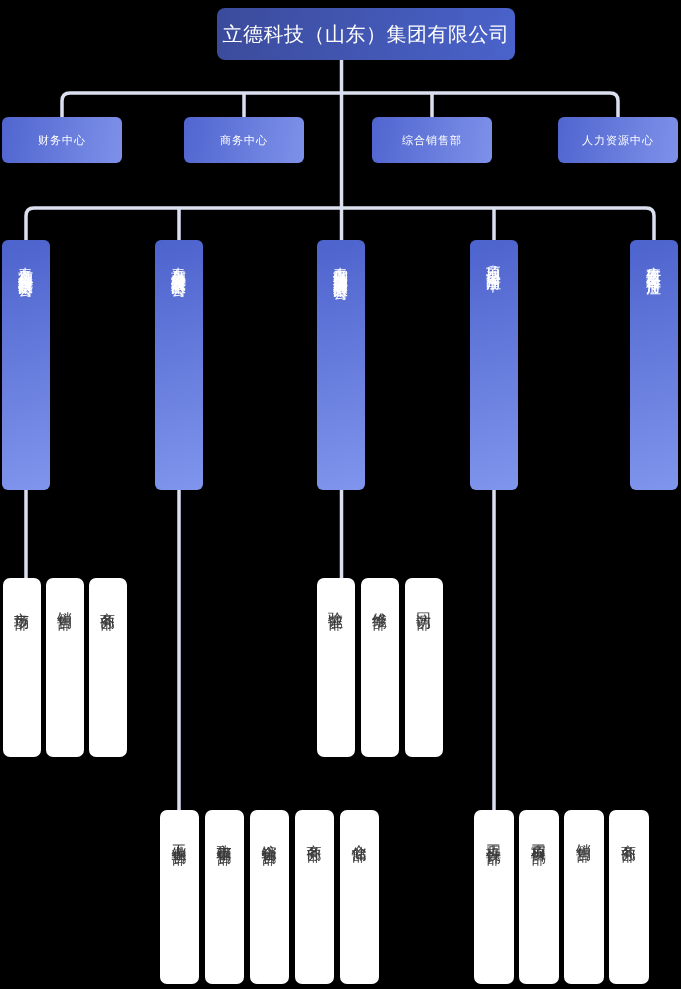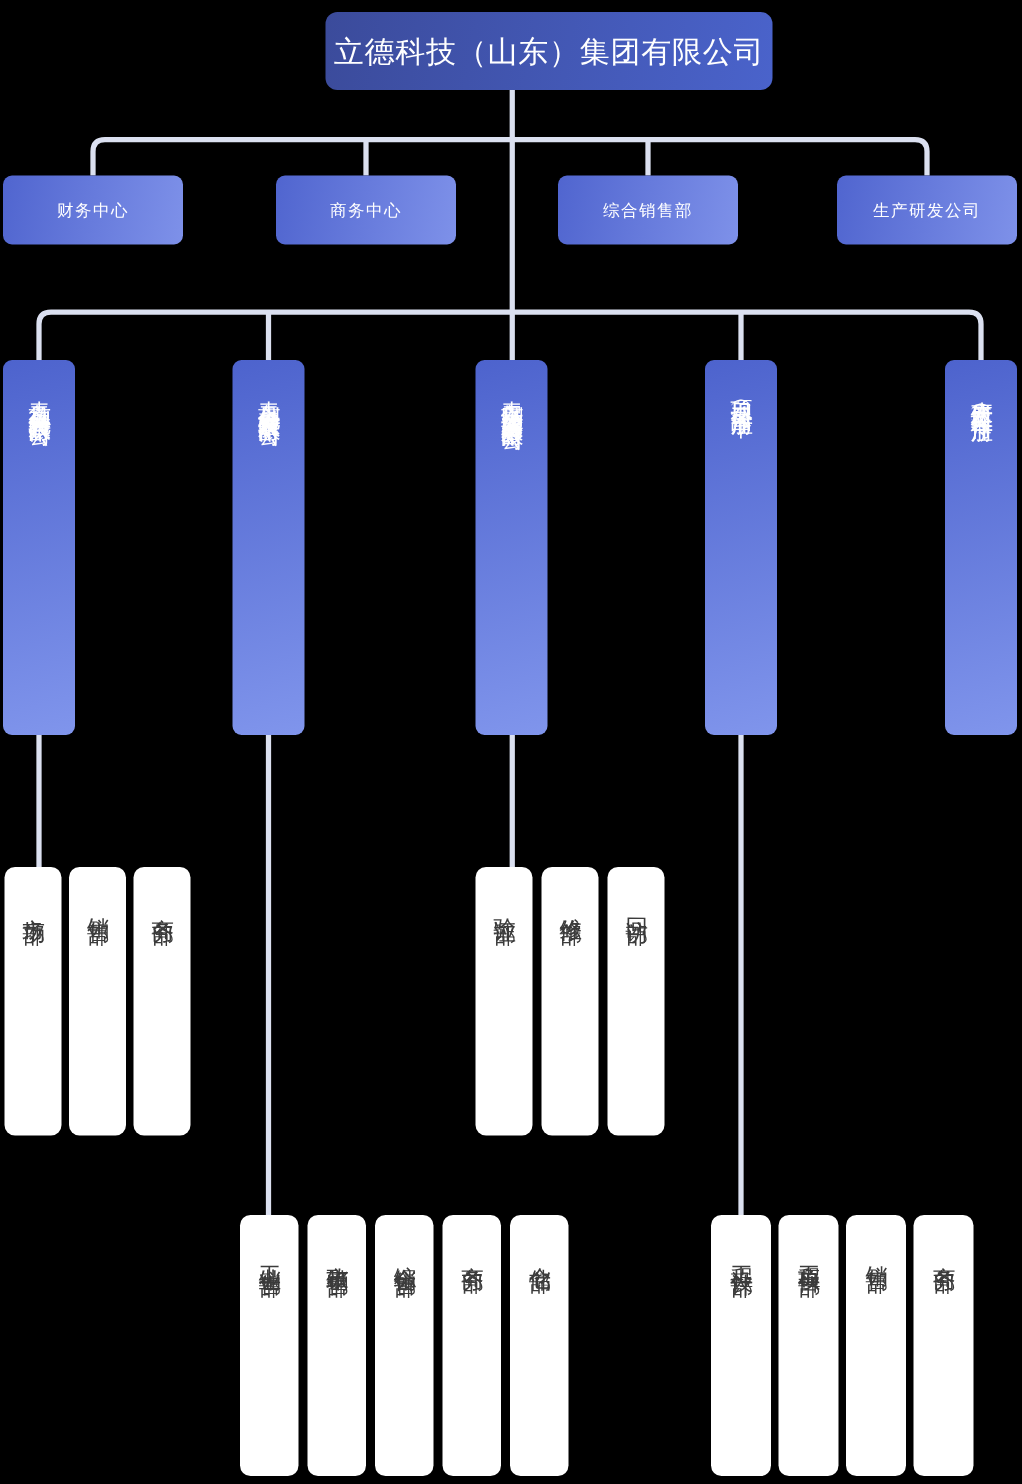--- a/index.html
+++ b/index.html
@@ -56,21 +56,21 @@
     <path d="M26 240 V216 Q26 208 34 208 H646 Q654 208 654 216 V240"></path>
     <path d="M179 208 V240 M494 208 V240"></path>
     <path d="M26 490 V578 M179 490 V810 M341.5 490 V578 M494 490 V810"></path>
   </svg>
 
   <div class="node root" style="left:196px;top:8px;width:298px;height:52px">立德科技（山东）集团有限公司</div>
 
   <div class="node center" style="left:2px;top:117px;width:120px;height:46px">财务中心</div>
   <div class="node center" style="left:184px;top:117px;width:120px;height:46px">商务中心</div>
   <div class="node center" style="left:372px;top:117px;width:120px;height:46px">综合销售部</div>
-  <div class="node center" style="left:558px;top:117px;width:120px;height:46px">生产研发公司</div>
+  <div class="node center" style="left:558px;top:117px;width:120px;height:46px">人力资源中心</div>
 
   <div class="node company" style="left:2px;top:240px;width:48px;height:250px">
     <span class="vtext">青岛立德创先科技有限公司</span>
   </div>
   <div class="node company" style="left:155px;top:240px;width:48px;height:250px">
     <span class="vtext">青岛创先科技发展有限公司</span>
   </div>
   <div class="node company" style="left:317px;top:240px;width:48px;height:250px">
     <span class="vtext">青岛保刚技术咨询服务有限公司</span>
   </div>

